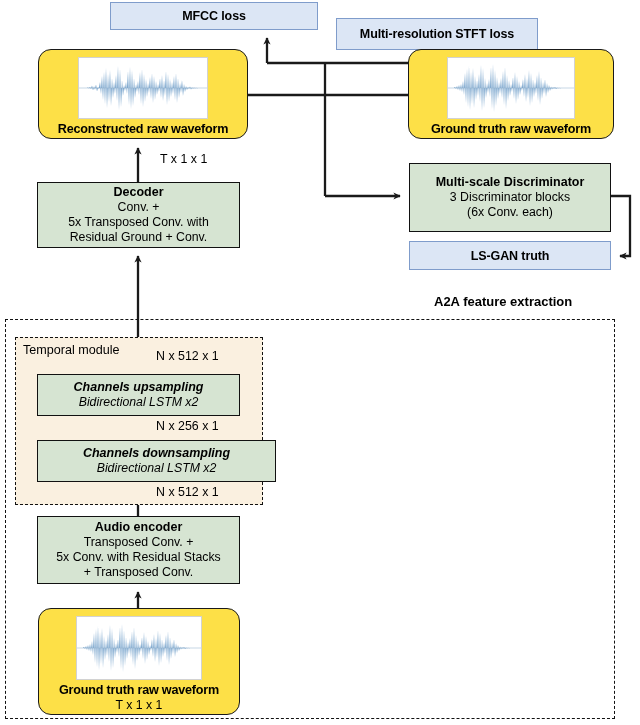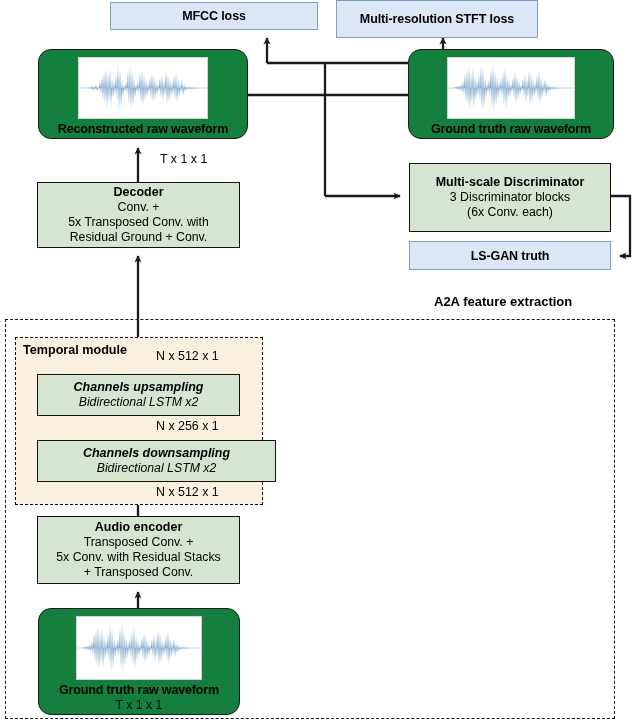--- a/index.html
+++ b/index.html
@@ -23,31 +23,31 @@
   .proc{background:#d6e4d2;border:1.6px solid #111111;line-height:1.22;}
   .proc .t1{font-weight:bold;font-size:12.5px;}
   .proc .t2{font-size:12.3px;}
 
   
   .lstm{background:#d6e4d2;border:1.6px solid #111111;line-height:1.25;}
   .lstm .t1{font-weight:bold;font-style:italic;font-size:12.5px;}
   .lstm .t2{font-style:italic;font-size:12.3px;}
 
   
-  .wavecard{background:#15803d;border:1.8px solid #1a1a1a;border-radius:13px;
+  .wavecard{background:#fde047;border:1.8px solid #1a1a1a;border-radius:13px;
             justify-content:flex-start;padding-top:7px;}
   .wavecard .wvimg{background:#ffffff;border:1px solid #d2d2d2;position:relative;overflow:hidden;}
   .wavecard .cap{font-weight:bold;font-size:12.6px;margin-top:3px;letter-spacing:-0.2px;}
   .wavecard .sub{font-size:12.3px;margin-top:1px;}
 
   
   .dashbox{position:absolute;box-sizing:border-box;border:1.8px dashed #111111;}
   .a2abox{background:transparent;}
   .tempbox{background:#faf0e0;}
-  .dashlabel{position:absolute;font-weight:bold;font-size:12.6px;background:transparent;}
+  .dashlabel{position:absolute;font-weight:normal;font-size:12.6px;background:transparent;}
 
   .dimlabel{position:absolute;font-size:12.4px;white-space:nowrap;}
   .seclabel{position:absolute;font-weight:bold;font-size:13px;white-space:nowrap;}
 </style>
 </head>
 <body>
 
 <div id="canvas">
 
   <svg class="wires" viewBox="0 0 640 725" xmlns="http://www.w3.org/2000/svg">
@@ -88,21 +88,21 @@
   <div class="seclabel" style="left:434px;top:294px;">A2A feature extraction</div>
 
   <div class="dashbox tempbox" style="left:15px;top:337px;width:248px;height:168px;"></div>
 
   <div class="dashlabel" style="left:23px;top:343px;">Temporal module</div>
 
   <div class="node loss" style="left:110px;top:2px;width:208px;height:28px;">
     <span>MFCC loss</span>
   </div>
 
-  <div class="node loss" style="left:336px;top:0;width:202px;height:38px;">
+  <div class="node loss" style="left:336px;top:18px;width:202px;height:32px;">
     <span>Multi-resolution STFT loss</span>
   </div>
 
   <div class="node loss" style="left:409px;top:241px;width:202px;height:29px;">
     <span>LS-GAN truth</span>
   </div>
 
   <div class="node wavecard" style="left:38px;top:49px;width:210px;height:90px;">
     <div class="wvimg" style="width:128px;height:60px;">
       <svg viewBox="0 0 128 60" width="128" height="60" preserveAspectRatio="none">

